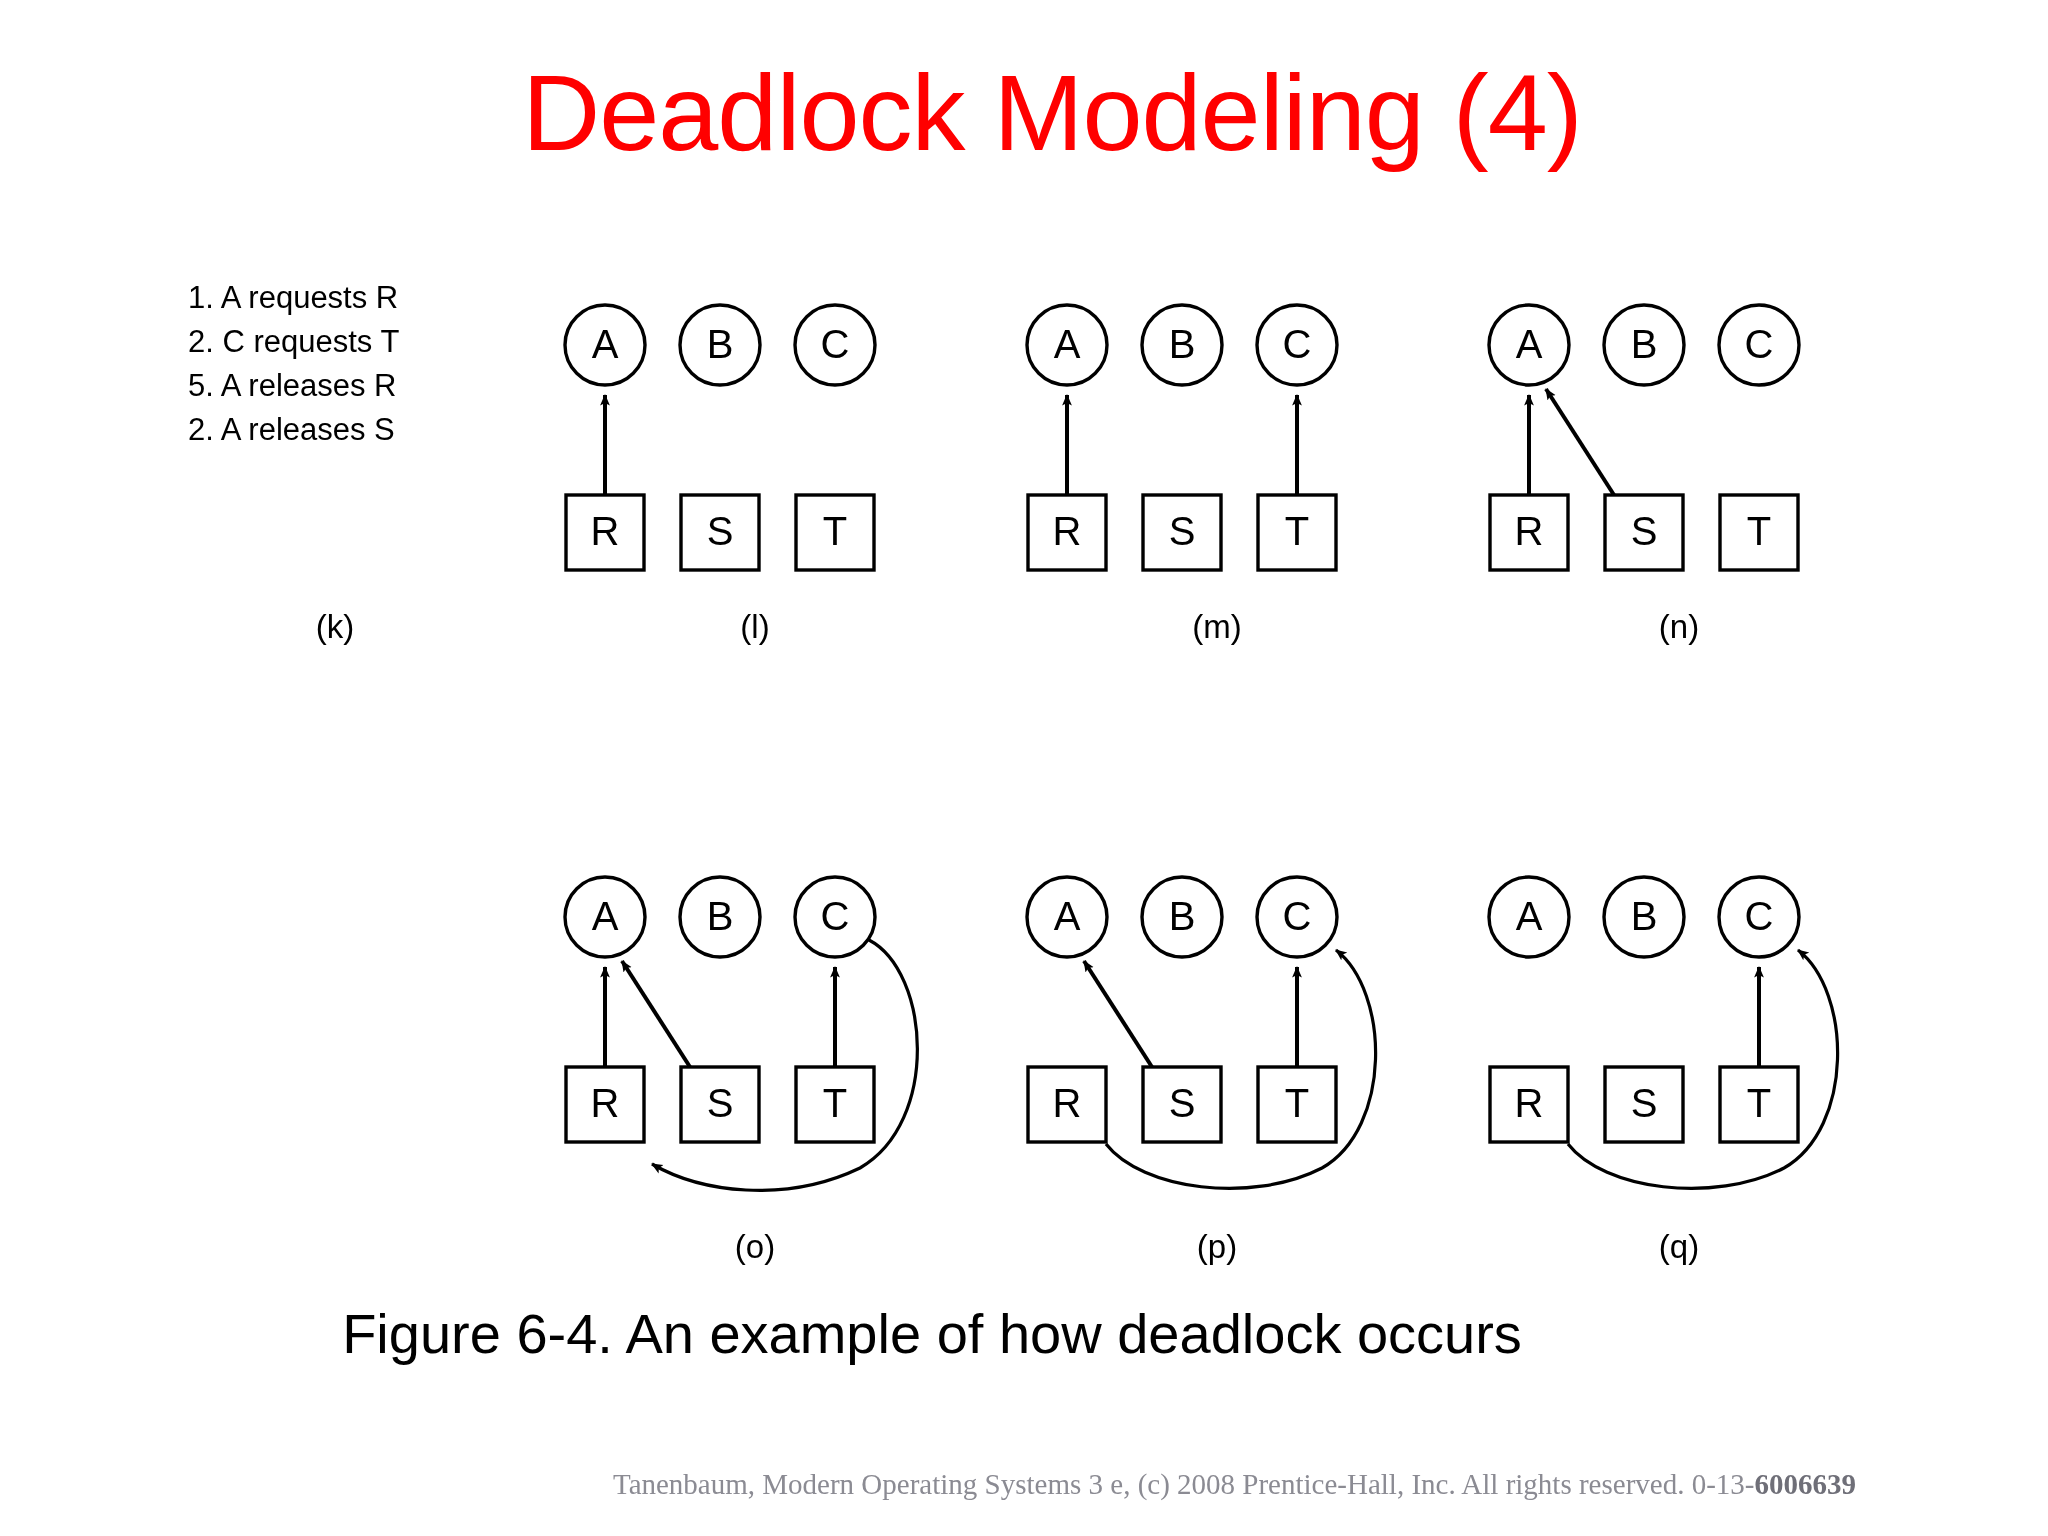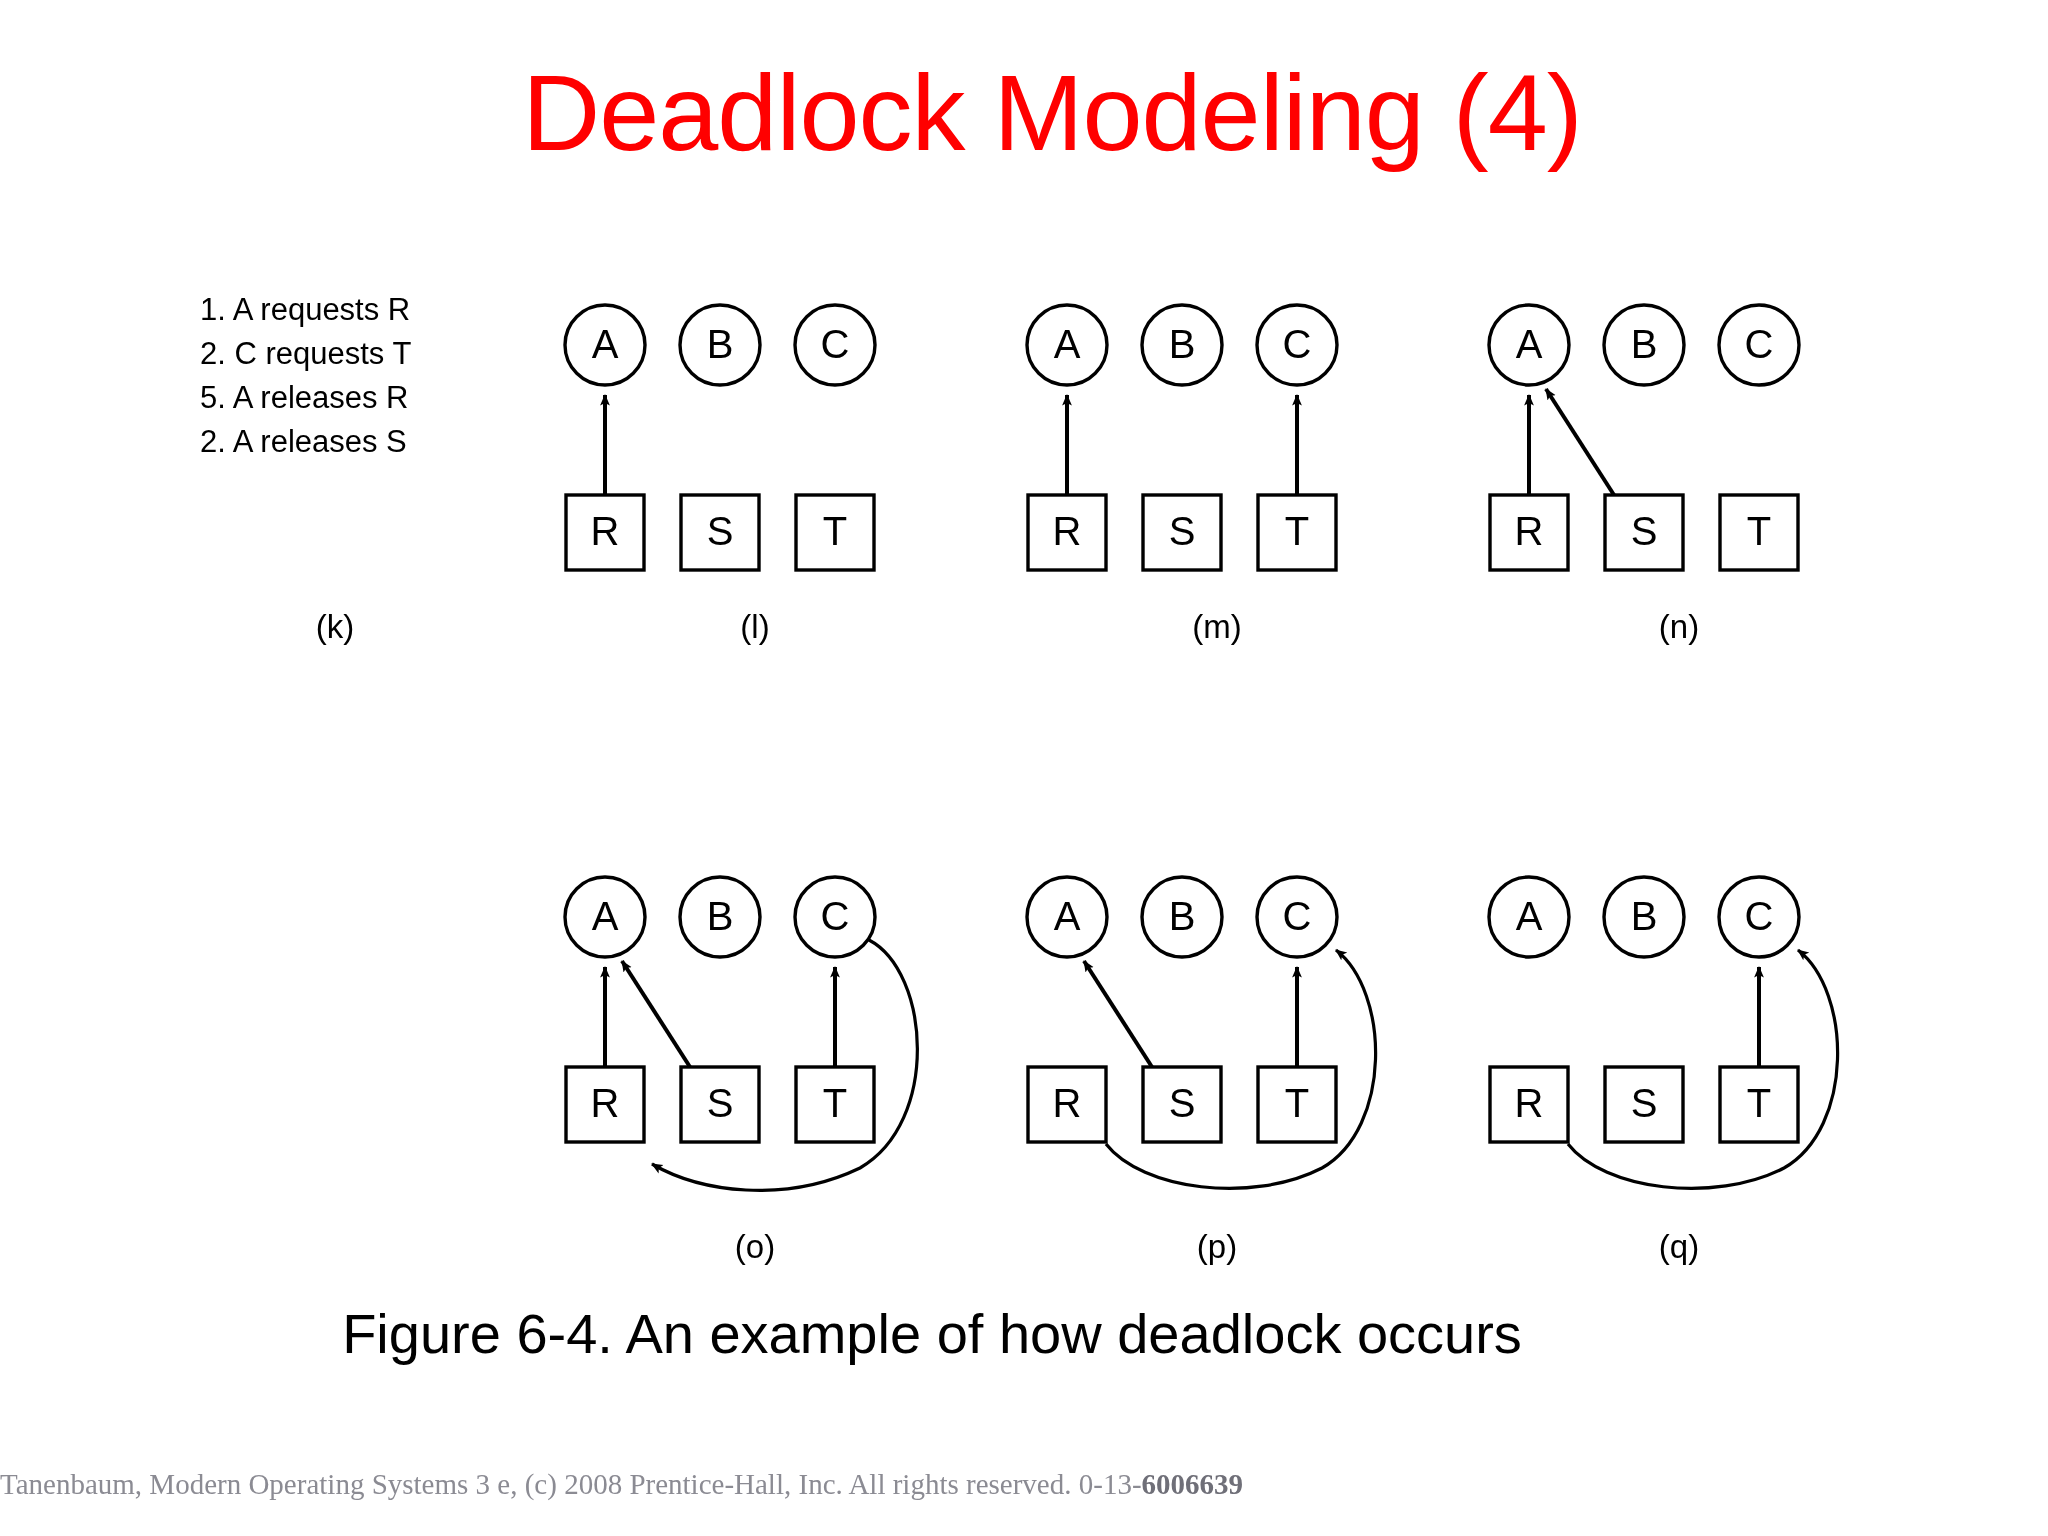--- a/index.html
+++ b/index.html
@@ -36,21 +36,21 @@
 
   
   #steps-block {
     position: absolute;
     left: 188px;
     top: 276px;
     width: 300px;
   }
   #steps-list {
     list-style: none;
-    margin: 12px;
+    margin: 0;
     padding: 0;
     font-size: 31px;
     line-height: 44px;
     color: #000000;
     font-family: "Liberation Sans", sans-serif;
   }
   #steps-list li {
     white-space: nowrap;
   }
   #steps-list li.no-deadlock-line {
@@ -114,21 +114,21 @@
     line-height: 68px;
     color: #000000;
   }
 
   
   #footer {
     position: absolute;
     left: 0;
     top: 1468px;
     width: 1856px;
-    text-align: left;
+    text-align: right;
     font-family: "Liberation Serif", serif;
     font-size: 29px;
     color: #8b8b93;
     white-space: nowrap;
   }
   #footer .isbn-bold {
     font-weight: bold;
     color: #6f6f78;
   }
 </style>

